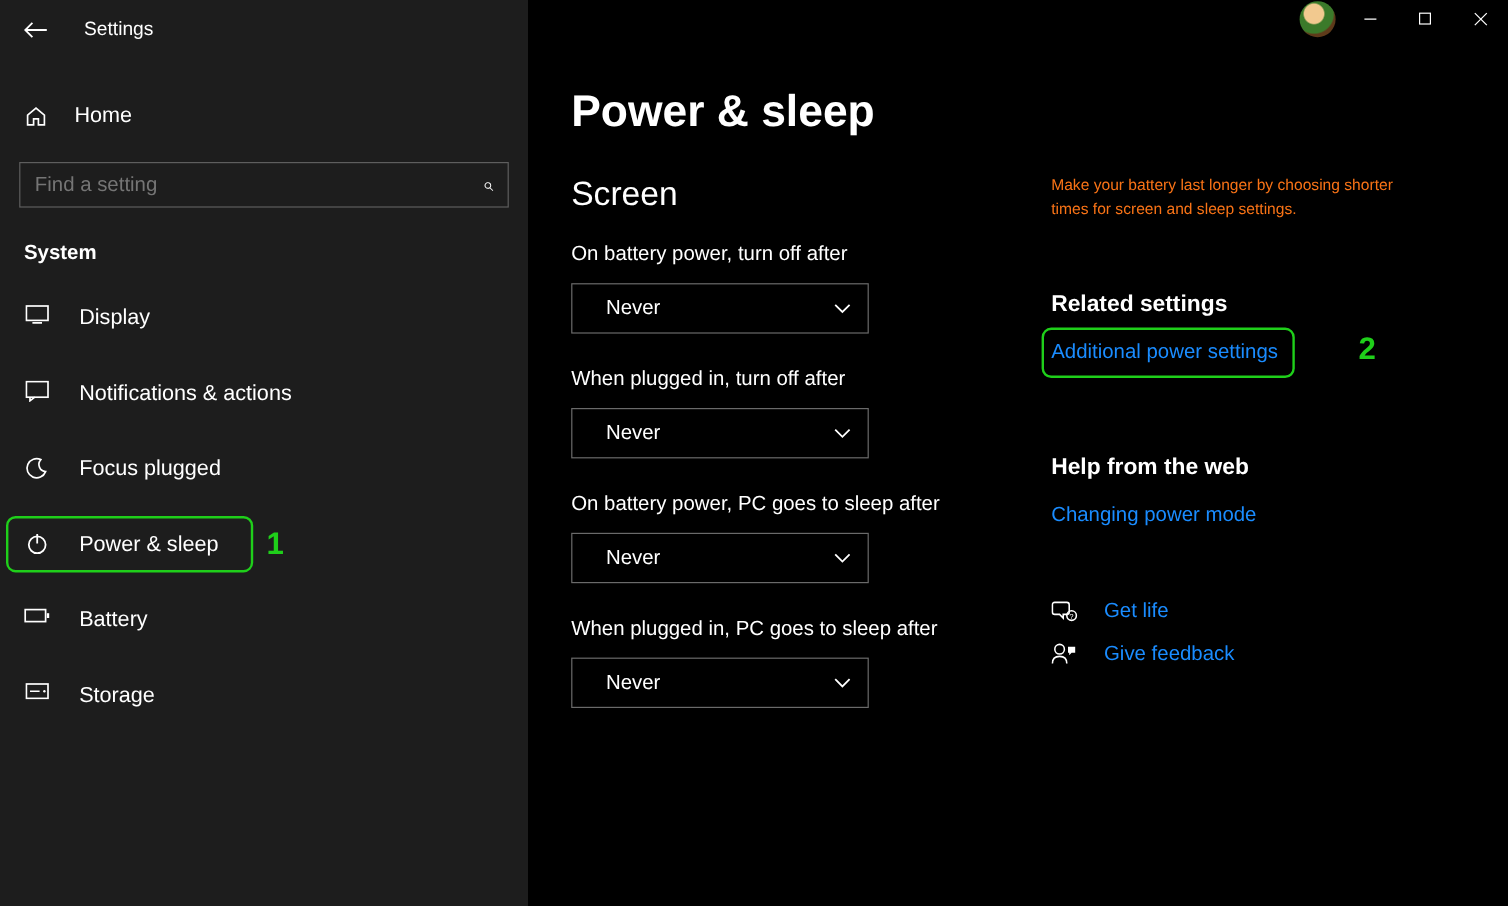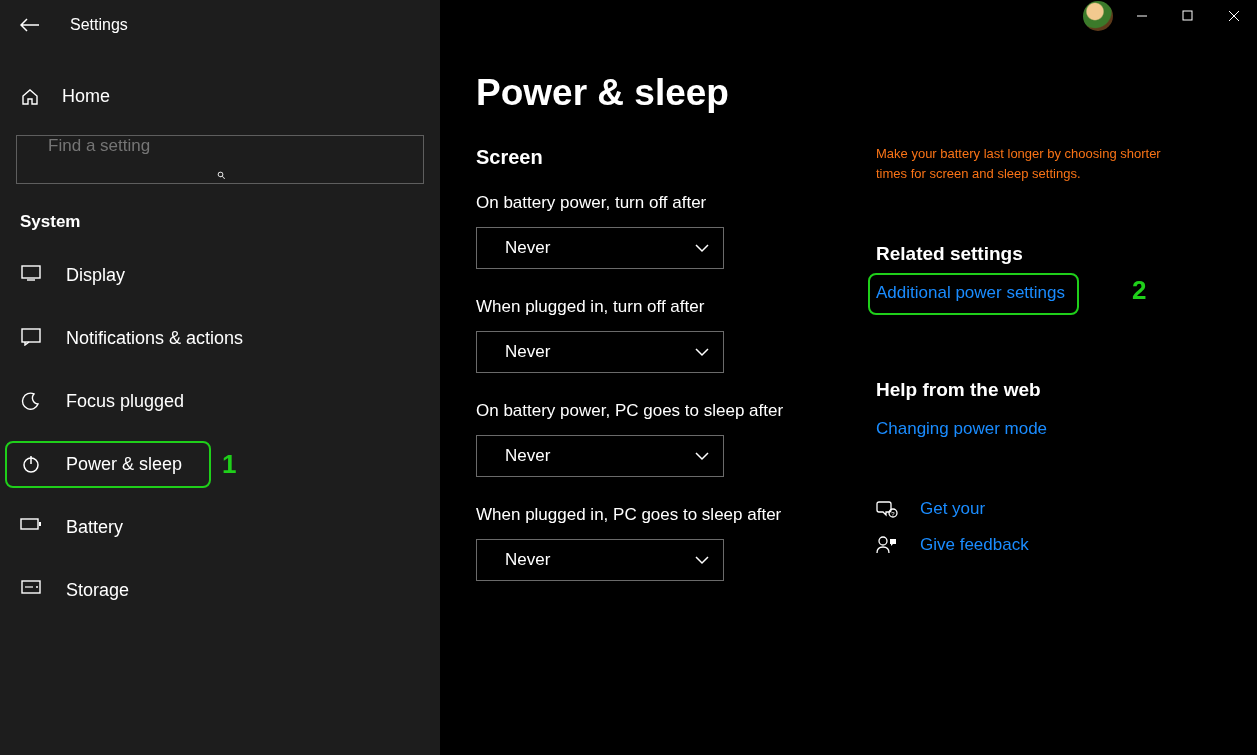--- a/index.html
+++ b/index.html
@@ -48,26 +48,25 @@
     .home-row .icon {
       width: 20px;
       font-size: 18px;
     }
     .home-label {
       font-size: 18px;
     }
     .search-box {
       margin: 0 16px 18px 16px;
       border: 1px solid #5e5e5e;
-      height: 49px;
+      height: 38px;
       display: flex;
       align-items: center;
       padding: 0 12px;
       justify-content: space-between;
-      flex-direction: column;
     }
     .search-box input {
       background: transparent;
       border: none;
       outline: none;
       color: #fff;
       font-size: 17px;
       width: 90%;
     }
     .search-icon {
@@ -124,22 +123,22 @@
     }
     .main-left {
       width: 400px;
     }
     .page-title {
       font-size: 37px;
       font-weight: 600;
       margin-bottom: 32px;
     }
     .subheading {
-      font-size: 20px;
-      font-weight: 700;
+      font-size: 28px;
+      font-weight: 400;
       margin-bottom: 24px;
     }
     .subheading.sleep {
       margin-top: 46px;
     }
     .field-label {
       font-size: 17px;
       margin-bottom: 14px;
     }
     .dropdown {
@@ -418,21 +417,21 @@
     </div>
 
     <div class="help-link-row">
       <span class="hicon">
         <svg width="22" height="20" viewBox="0 0 22 20">
             <path d="M3 3 Q1 3 1 5 V11 Q1 13 3 13 H7 L10 16 V13 H13 Q15 13 15 11 V5 Q15 3 13 3 Z" stroke="#fff" stroke-width="1.3" fill="none"></path>
             <circle cx="17" cy="14" r="4" stroke="#fff" stroke-width="1.3" fill="none"></circle>
             <text x="17" y="17" font-size="6" fill="#fff" text-anchor="middle">?</text>
           </svg>
       </span>
-      <span class="link">Get your</span>
+      <span class="link">Get life</span>
     </div>
     <div class="help-link-row">
       <span class="hicon">
         <svg width="22" height="20" viewBox="0 0 22 20">
             <circle cx="7" cy="6" r="4" stroke="#fff" stroke-width="1.3" fill="none"></circle>
             <path d="M1 18 Q1 12 7 12 Q13 12 13 18" stroke="#fff" stroke-width="1.3" fill="none"></path>
             <path d="M14 4 H20 V9 H17 L15 11 V9 H14 Z" fill="#fff"></path>
           </svg>
       </span>
       <span class="link">Give feedback</span>

